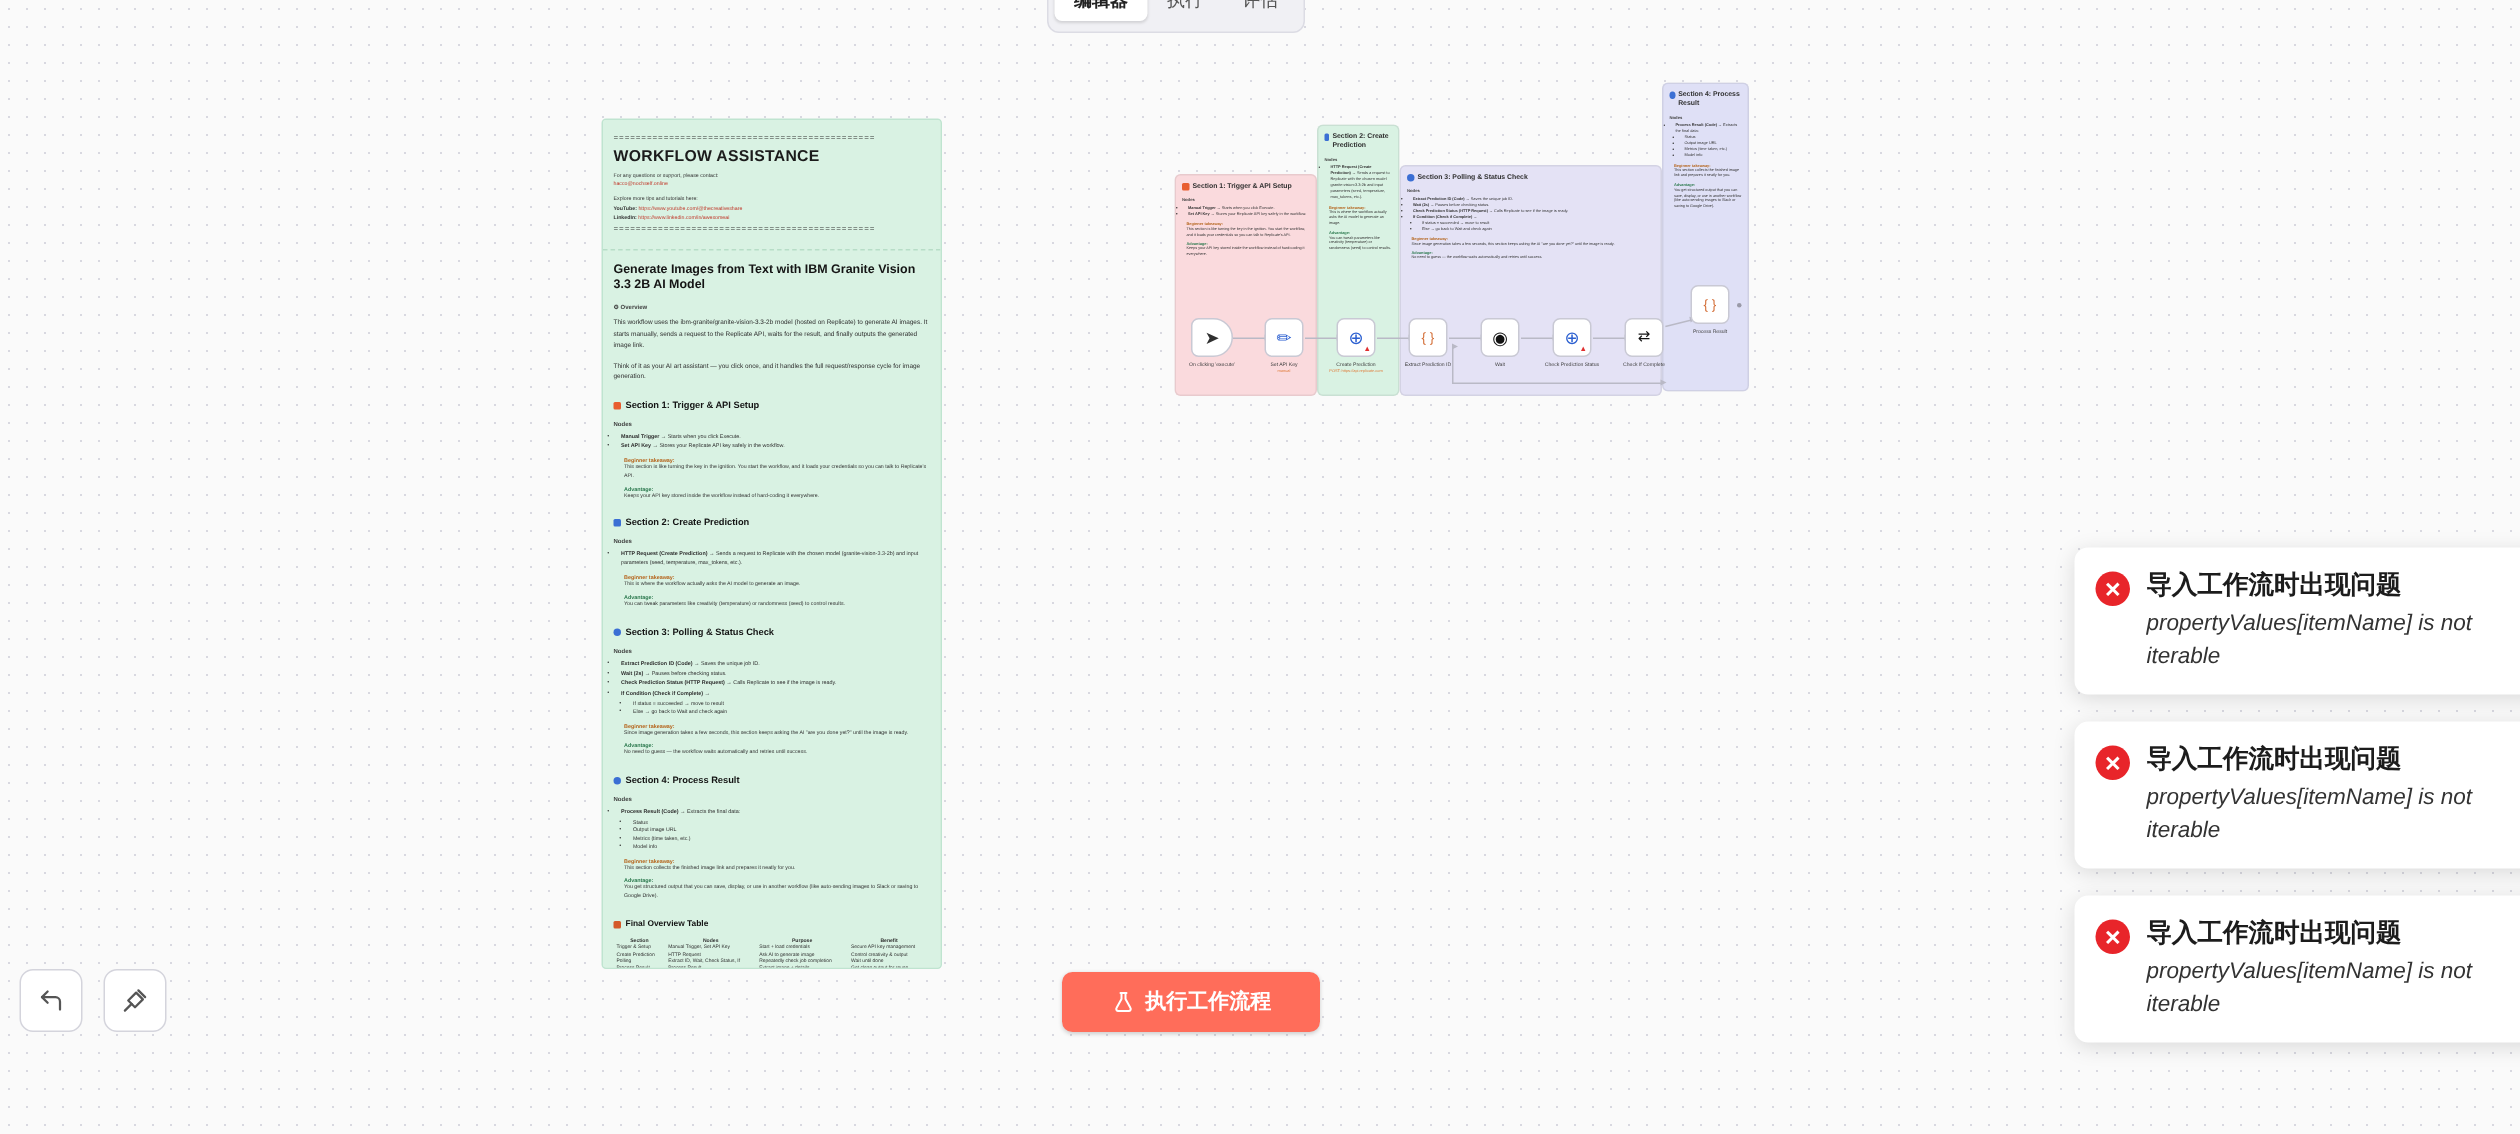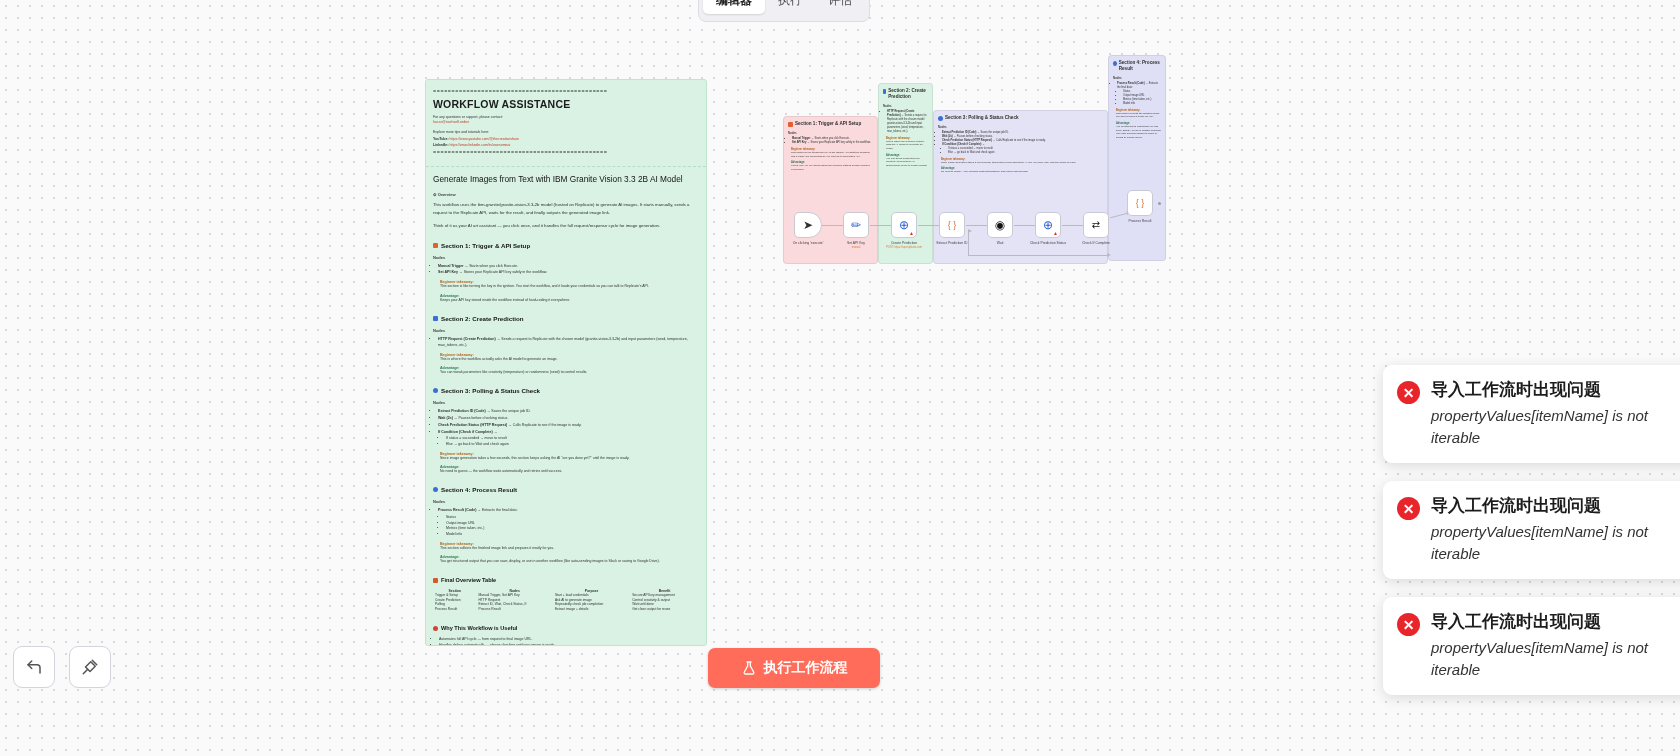--- a/index.html
+++ b/index.html
@@ -21,38 +21,38 @@
     padding:4px; height:44px; z-index:40;
   }
   .tabbar .tab{
     font-size:12px; padding:5px 13px; border-radius:5px; color:#555;
     white-space:nowrap; cursor:pointer;
   }
   .tabbar .tab.active{ background:#fff; color:#222; box-shadow:0 1px 2px rgba(0,0,0,.13); font-weight:600;}
 
   
   .doc-note{
-    position:absolute; left:425px; top:79px; width:282px; height:567px;
+    position:absolute; left:401px; top:79px; width:227px; height:567px;
     background:#d9f2e3; border:1px solid #bfe4d0; border-radius:3px;
     overflow:hidden;
   }
   .doc-head{
     background:#d9f2e3; padding:9px 7px 10px 7px;
   }
   .dash-row{ font-size:5.2px; letter-spacing:.6px; color:#2f2f2f; font-family:"Liberation Mono", monospace; white-space:nowrap; overflow:hidden;}
   .wa-title{ font-size:10.5px; font-weight:700; color:#1b1b1b; margin:3px 0 5px 0; letter-spacing:.2px;}
   .tiny{ font-size:3.5px; line-height:1.55; color:#333; }
   .tiny.red a, .red{ color:#c0392b; }
   .tiny li{ list-style:disc; font-size:3.5px; }
 
   .doc-body{
     background:#d9f2e3; padding:7px 7px 10px 7px;
     border-top:1px dashed #b7ddc7;
   }
-  .doc-h1{ font-size:8.3px; font-weight:400; color:#141414; margin-bottom:8px;}
+  .doc-h1{ font-size:8.3px; font-weight:700; color:#141414; margin-bottom:8px;}
   .mini-label{ font-size:4px; font-weight:700; color:#3f3f3f; margin:5px 0 4px 0;}
   .para{ font-size:4.3px; line-height:1.75; color:#2e2e2e; margin-bottom:6px;}
   .sec-h{ font-size:6.2px; font-weight:700; color:#141414; margin:12px 0 6px 0; display:flex; align-items:center; gap:3px;}
   .dot-ico{ width:5px;height:5px;border-radius:1px;display:inline-block;}
   .bul{ font-size:3.6px; line-height:1.6; margin-left:5px; }
   .bul li{ list-style:disc; margin-bottom:1px;}
   .bul li b{ font-weight:700; }
   .callout{ margin:4px 0 4px 7px; }
   .callout .ct{ font-size:3.6px; font-weight:700; color:#b5651d;}
   .callout .cb{ font-size:3.5px; line-height:1.55; color:#333;}

